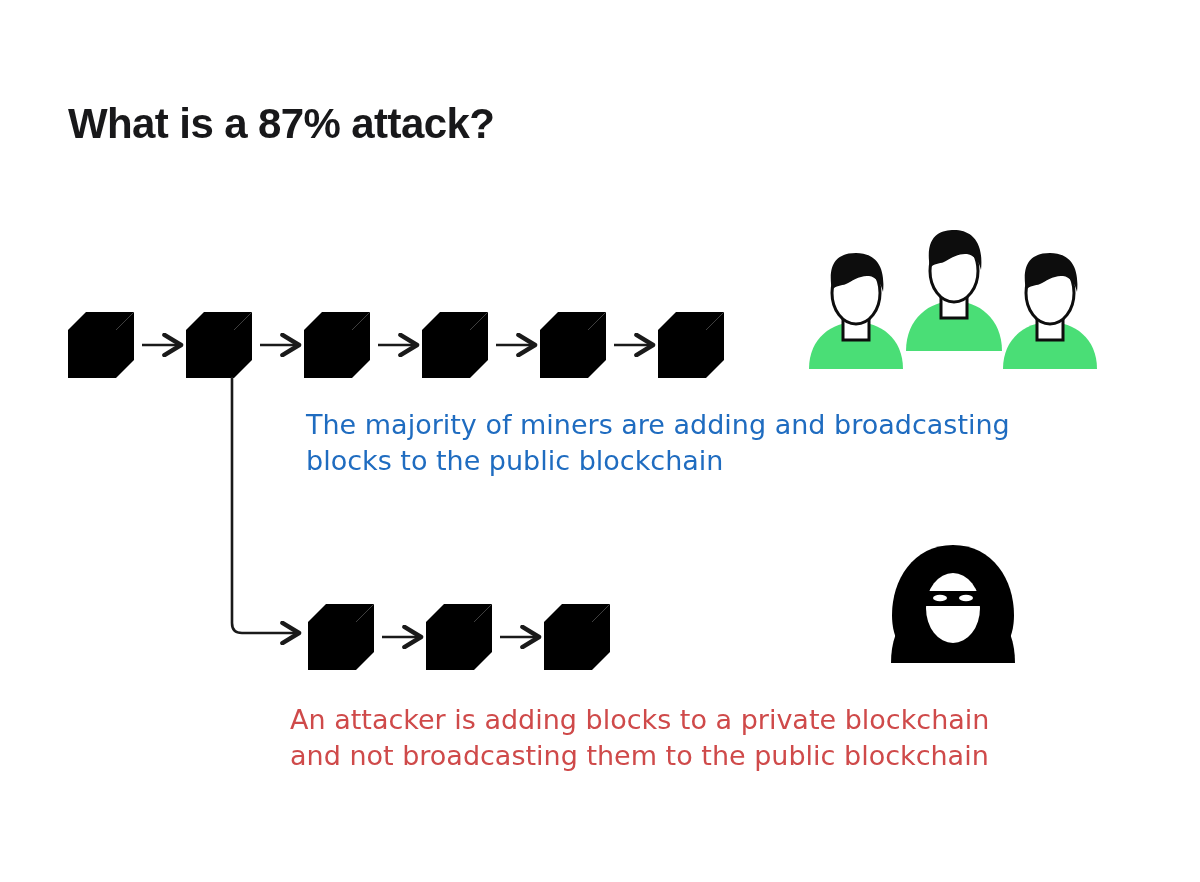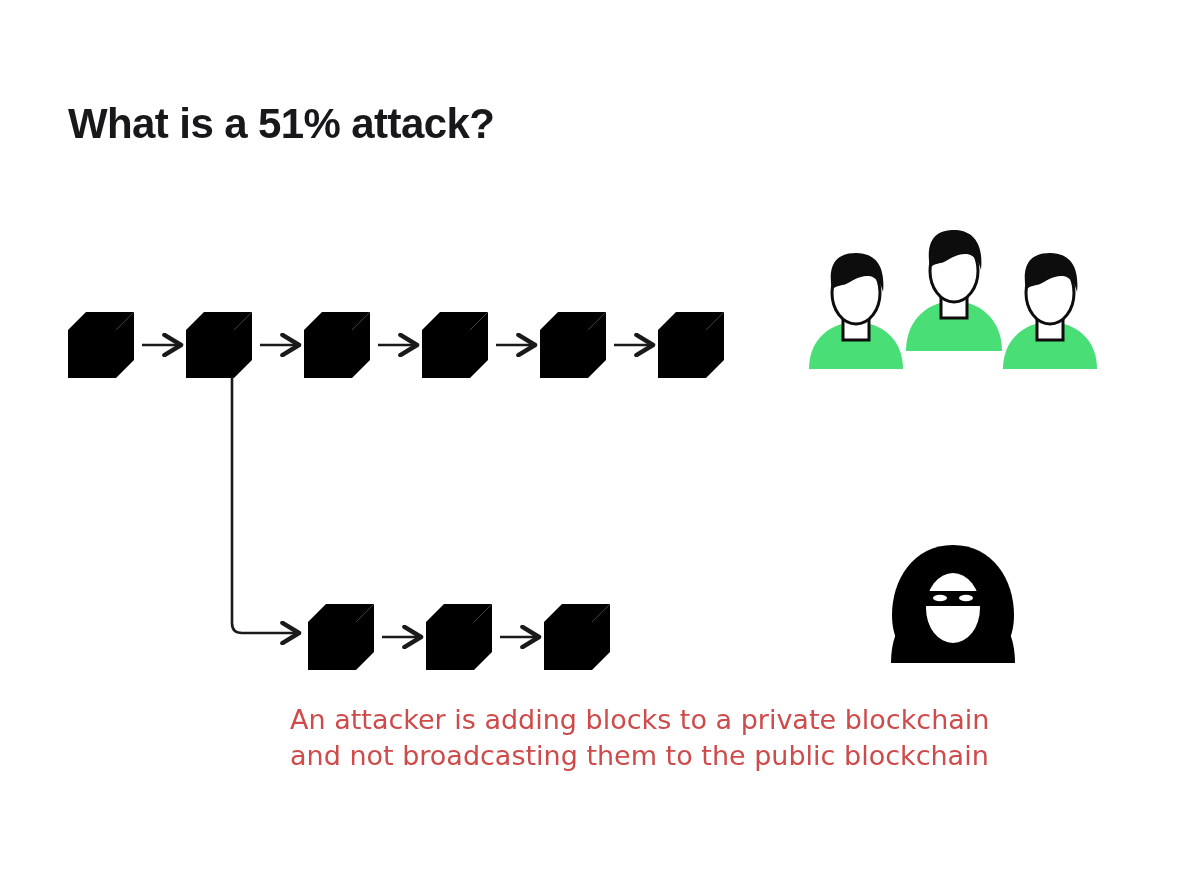--- a/index.html
+++ b/index.html
@@ -61,22 +61,24 @@
     top: 0;
     width: 1200px;
     height: 882px;
   }
 </style>
 </head>
 <body>
 
 <div id="canvas">
 
-  <div id="page-title">What is a 51% attack?</div>
-
+  <div id="page-title">What is a 87% attack?</div>
+
+  <div class="caption" id="caption-public">The majority of miners are adding and broadcasting
+blocks to the public blockchain</div>
 
   <div class="caption" id="caption-private">An attacker is adding blocks to a private blockchain
 and not broadcasting them to the public blockchain</div>
 
   <svg id="diagram-layer" viewBox="0 0 1200 882">
 
     <defs>
 
       <g id="cube-template">
 

